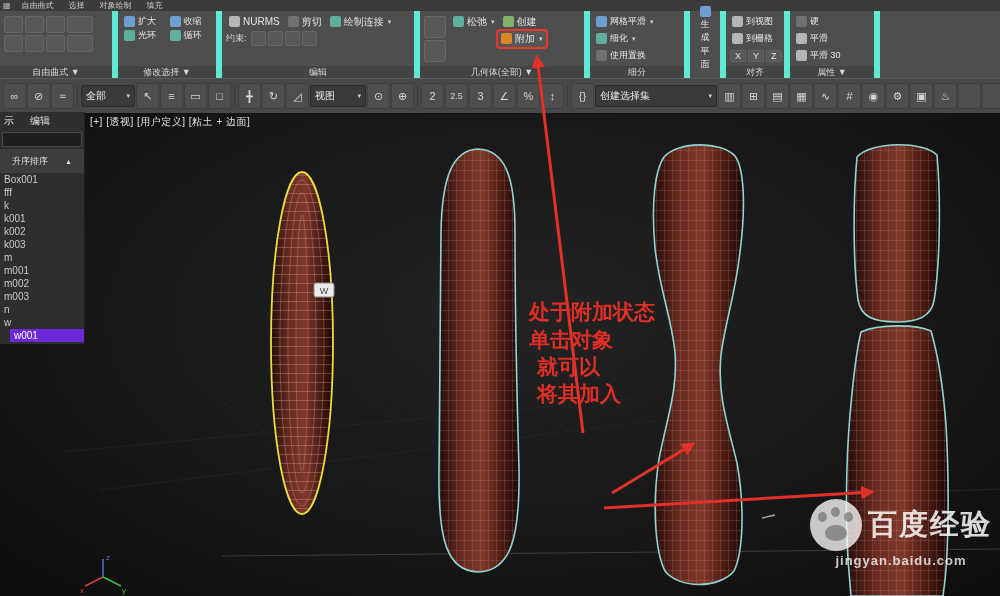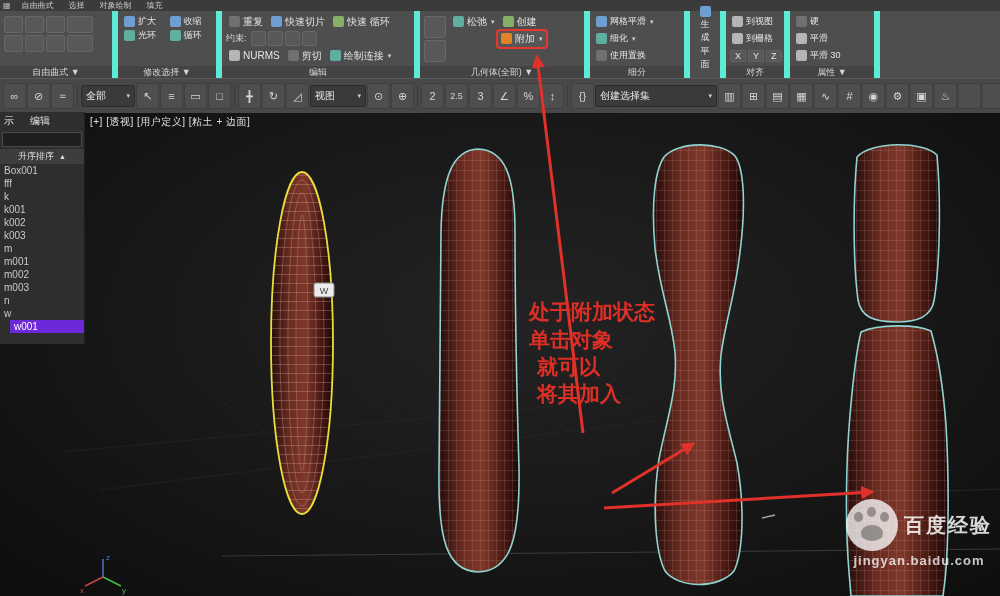--- a/index.html
+++ b/index.html
@@ -53,40 +53,40 @@
     color:#d5d5d5;background:#4e4e4e;border:1px solid #3f3f3f;border-radius:2px;flex:none;}
   .tsep{width:1px;height:22px;background:#3a3a3a;margin:0 2px;flex:none;}
   .tdrop{height:20px;background:#3a3a3a;border:1px solid #2c2c2c;color:#e8e8e8;font-size:10px;
     display:flex;align-items:center;justify-content:space-between;padding:0 4px;gap:4px;border-radius:2px;flex:none;}
 
   
   .explorer{position:absolute;left:0;top:112px;width:85px;height:232px;background:#2e2e2e;z-index:6;
     border-right:1px solid #1f1f1f;font-size:10px;color:#c9c9c9;box-sizing:border-box;}
   .ex-head{height:16px;display:flex;gap:16px;padding:2px 4px 0;color:#e2e2e2;}
   .ex-search{height:13px;margin:2px 2px;background:#1f1f1f;border:1px solid #4a4a4a;}
-  .ex-sort{height:15px;background:#3d3d3d;display:flex;justify-content:space-between;align-items:center;
-    padding:0 18px;font-size:9px;color:#e0e0e0;}
+  .ex-sort{height:24px;background:#3d3d3d;display:flex;justify-content:space-between;align-items:center;
+    padding:0 12px;font-size:9px;color:#e0e0e0;}
   .caret-up{font-size:7px;}
   .exrow{height:13px;line-height:13px;padding-left:4px;white-space:nowrap;overflow:hidden;}
   .exrow.sel{background:#6d28d9;color:#fff;margin-left:10px;}
 
   
   .vplabel{position:absolute;left:90px;top:115px;z-index:6;font-size:10px;color:#e0e0e0;letter-spacing:.5px;}
 
   
   #anno{position:absolute;left:0;top:0;z-index:10;pointer-events:none;}
 
   
   .watermark{position:absolute;right:8px;bottom:28px;z-index:11;text-align:center;opacity:.9;}
   .wm-row{display:flex;align-items:center;gap:6px;justify-content:center;}
   .wm-logo{width:52px;height:52px;border-radius:50%;background:rgba(248,248,248,.88);position:relative;flex:none;}
   .paw-pad{position:absolute;left:15px;top:26px;width:22px;height:16px;border-radius:50% 50% 46% 46%;background:rgba(150,150,150,.95);}
   .paw-toe{position:absolute;width:9px;height:10px;border-radius:50%;background:rgba(150,150,150,.95);}
   .paw-toe.t1{left:8px;top:13px}.paw-toe.t2{left:21px;top:8px}.paw-toe.t3{left:34px;top:13px}
-  .wm-title{font-size:20px;font-weight:bold;letter-spacing:2px;color:rgba(255,255,255,.93);}
+  .wm-title{font-size:29px;font-weight:bold;letter-spacing:2px;color:rgba(255,255,255,.93);}
   .wm-domain{font-size:13px;margin-top:2px;color:rgba(255,255,255,.85);letter-spacing:1px;font-weight:bold;}
 </style>
 </head>
 <body>
 
 <div id="app">
 
   <div class="workspace"></div>
 
   <svg id="scene" width="1000" height="596" viewBox="0 0 1000 596">
@@ -213,53 +213,39 @@
             <span class="ic teal"></span>
             <span>循环</span>
           </button>
       </div>
       <div class="rlabel"><span>修改选择 ▼</span></div>
     </div>
 
     <div class="rgroup" style="width:198px">
       <div class="rrow">
         <button class="rbtn">
+            <span class="ic light"></span>
+            <span>NURMS</span>
+          </button>
+        <button class="rbtn">
             <span class="ic darkg"></span>
-            <span>重复</span>
-          </button>
-        <button class="rbtn">
-            <span class="ic blue"></span>
-            <span>快速切片</span>
-          </button>
-        <button class="rbtn">
-            <span class="ic green"></span>
-            <span>快速 循环</span>
+            <span>剪切</span>
+          </button>
+        <button class="rbtn">
+            <span class="ic teal"></span>
+            <span>绘制连接</span>
+            <span class="caret">▾</span>
           </button>
       </div>
       <div class="rrow">
         <span class="cons-label">约束:</span>
         <span class="icell s"></span>
         <span class="icell s"></span>
         <span class="icell s"></span>
         <span class="icell s"></span>
-      </div>
-      <div class="rrow">
-        <button class="rbtn">
-            <span class="ic light"></span>
-            <span>NURMS</span>
-          </button>
-        <button class="rbtn">
-            <span class="ic darkg"></span>
-            <span>剪切</span>
-          </button>
-        <button class="rbtn">
-            <span class="ic teal"></span>
-            <span>绘制连接</span>
-            <span class="caret">▾</span>
-          </button>
       </div>
       <div class="rlabel"><span>编辑</span></div>
     </div>
 
     <div class="rgroup" style="width:170px">
       <div class="gwrap">
         <div class="gcol">
           <span class="icell tall"></span>
           <span class="icell tall"></span>
         </div>

